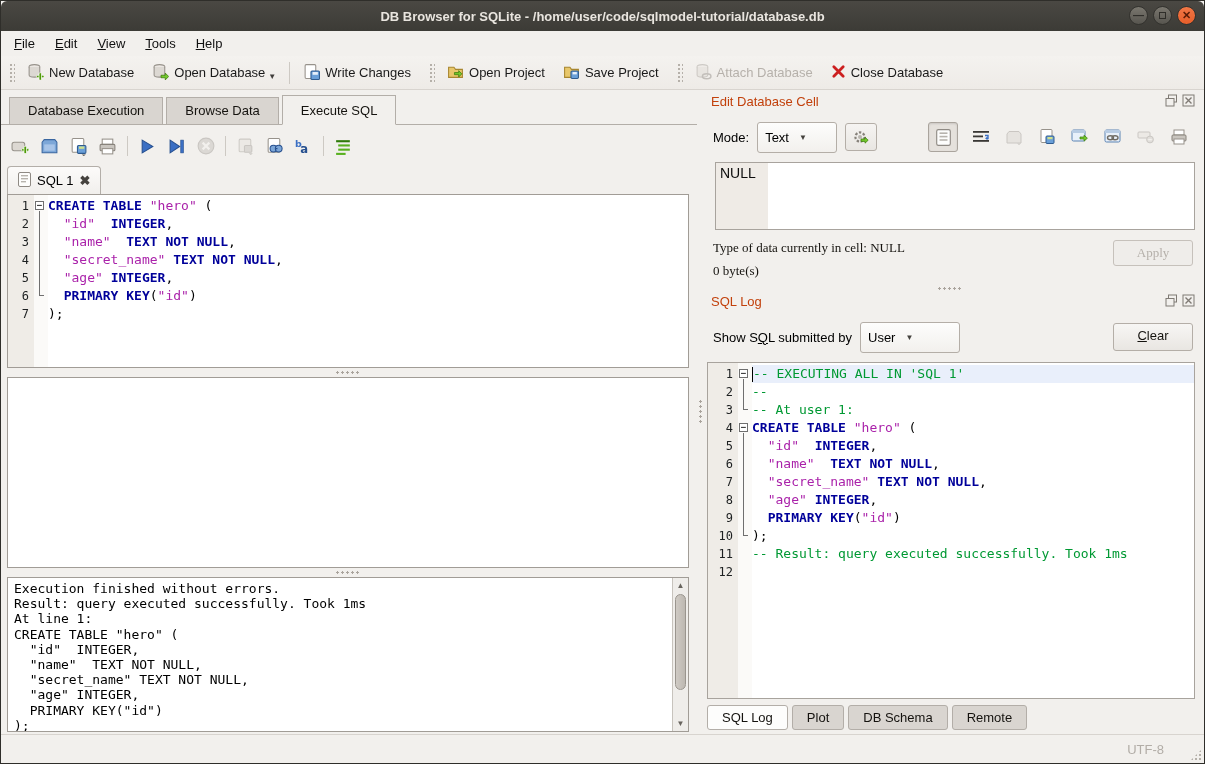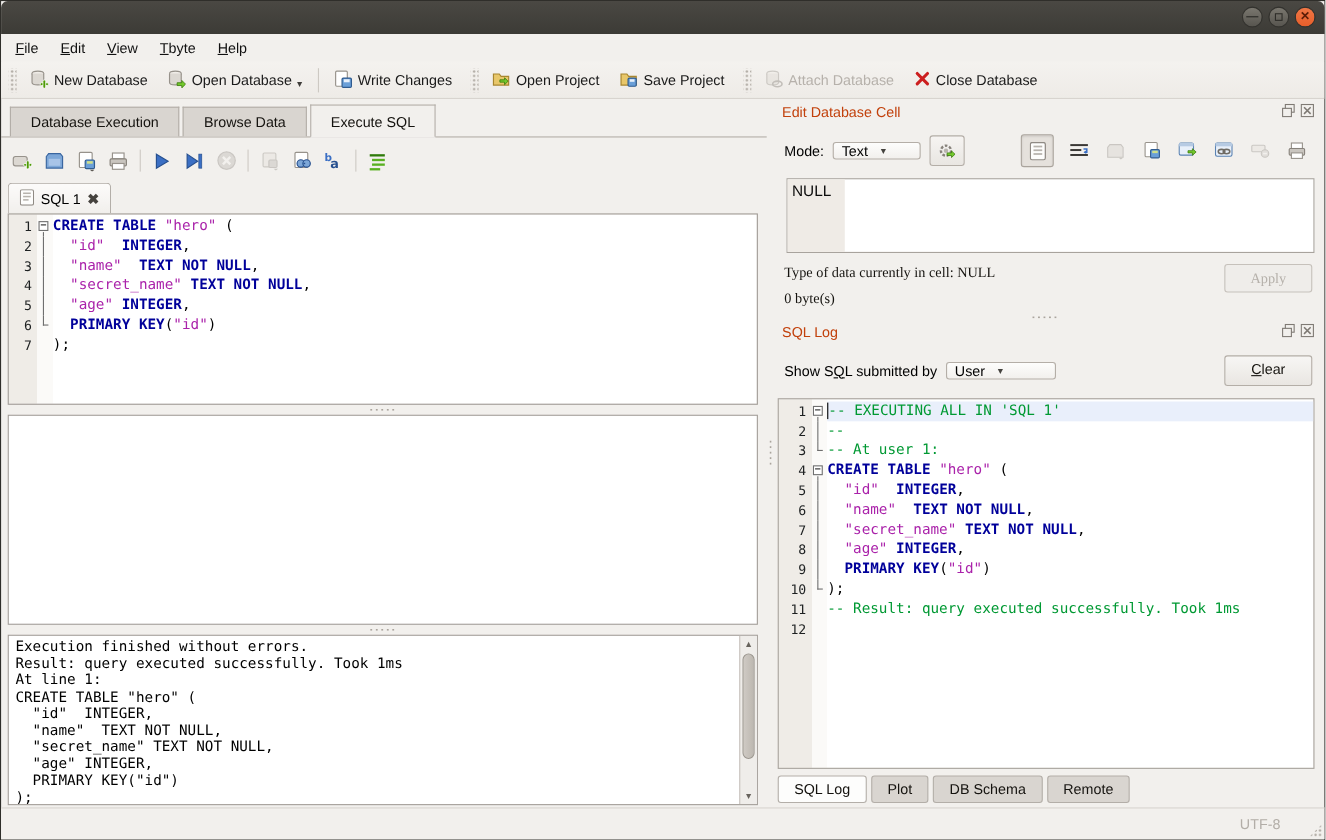--- a/index.html
+++ b/index.html
@@ -80,21 +80,21 @@
   
   .vsplit { flex:0 0 7px; display:flex; align-items:center; justify-content:center; }
   .vsplit .dots { width:3px; height:26px; background-image:radial-gradient(circle,#aaa49d 1px,transparent 1.2px); background-size:3px 5px; }
 
   
   .right-pane { flex:1; display:flex; flex-direction:column; min-height:0; padding:4px 9px 0 1px; }
   .dock-header { flex:0 0 20px; display:flex; align-items:flex-start; font-size:13px; color:#c2410c; padding-left:6px; }
   .dock-icons { margin-left:auto; display:flex; gap:4px; }
   .mode-row { flex:0 0 40px; display:flex; align-items:center; gap:8px; padding:6px 2px 0 8px; }
   .mode-row .label { font-size:13px; }
-  .combo { display:flex; align-items:center; background:linear-gradient(#fdfdfc,#f2f0ed); border:1px solid #b4aea7; border-radius:3px; font-size:13px; padding:3px 7px; height:16px; }
+  .combo { display:flex; align-items:center; background:linear-gradient(#fdfdfc,#f2f0ed); border:1px solid #b4aea7; border-radius:3px; font-size:13px; padding:3px 7px; height:31px; }
   .combo .arr { font-size:8px; color:#44423e; margin-left:10px; }
   .combo.mode { width:80px; }
   .combo.user { width:100px; }
   .icon-btn { width:32px; height:28px; border:1px solid #b4aea7; border-radius:3px; background:linear-gradient(#f6f4f2,#e9e6e2); display:flex; align-items:center; justify-content:center; position:relative; }
   .cell-icons { margin-left:auto; display:flex; align-items:center; gap:13px; padding-right:4px; }
   .cicon { width:20px; height:20px; display:flex; align-items:center; justify-content:center; position:relative; }
   .cicon.sel { width:30px; height:30px; border:1px solid #aaa49d; border-radius:3px; background:#e5e1dc; box-shadow:inset 0 1px 2px rgba(0,0,0,.12); }
   .dim { opacity:.4; }
   .cell-editor { flex:0 0 68px; margin:8px 0 0 10px; border:1px solid #a8a39d; background:#fff; display:flex; }
   .null-strip { flex:0 0 52px; background:#efebe6; padding:2px 0 0 4px; font-size:14px; color:#0c0c0c; }
@@ -116,38 +116,39 @@
   .statusbar { flex:0 0 29px; background:#f2f0ed; border-top:1px solid #d8d4cf; display:flex; align-items:center; justify-content:flex-end; position:relative; }
   .status-enc { color:#b2ada7; font-size:13px; margin-right:40px; }
   .grip { position:absolute; right:2px; bottom:2px; width:12px; height:12px; background-image:radial-gradient(circle,#b5b0a9 1px,transparent 1.2px); background-size:4px 4px; clip-path:polygon(100% 0,100% 100%,0 100%); }
 </style>
 </head>
 <body>
 
 <div class="window">
 
   <div class="titlebar">
+    <div class="title-text">DB Browser for SQLite - /home/user/code/sqlmodel-tutorial/database.db</div>
     <div class="winbtns">
       <div class="winbtn">
           <span class="glyph">—</span>
         </div>
       <div class="winbtn">
           <span class="sq"></span>
         </div>
       <div class="winbtn close">
           <span class="glyph">✕</span>
         </div>
     </div>
   </div>
 
   <div class="menubar">
     <div class="menu-item"><span class="u">F</span><span>ile</span></div>
     <div class="menu-item"><span class="u">E</span><span>dit</span></div>
     <div class="menu-item"><span class="u">V</span><span>iew</span></div>
-    <div class="menu-item"><span class="u">T</span><span>byte</span></div>
+    <div class="menu-item"><span class="u">T</span><span>ools</span></div>
     <div class="menu-item"><span class="u">H</span><span>elp</span></div>
   </div>
 
   <div class="toolbar">
     <div class="tb-handle"></div>
     <div class="tb-btn">
       <span><svg width="17" height="17" viewBox="0 0 16 16">
             <ellipse cx="7" cy="3.6" rx="5" ry="2.1" fill="#f0ede8" stroke="#97928b"></ellipse>
             <path d="M2 3.6v7.6c0 1.2 2.2 2.1 5 2.1s5-.9 5-2.1V3.6" fill="#dcd8d2" stroke="#97928b"></path>
             <rect x="9" y="11.5" width="7" height="2.4" rx="1" fill="#4e9a06" stroke="#fff" stroke-width=".7"></rect>

